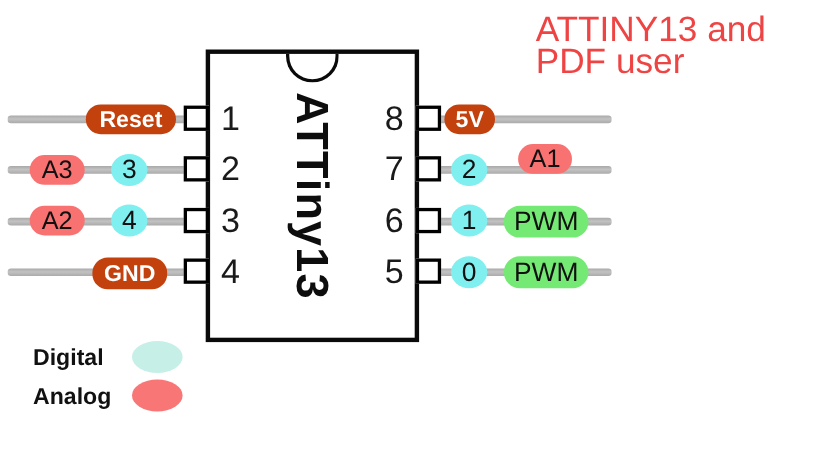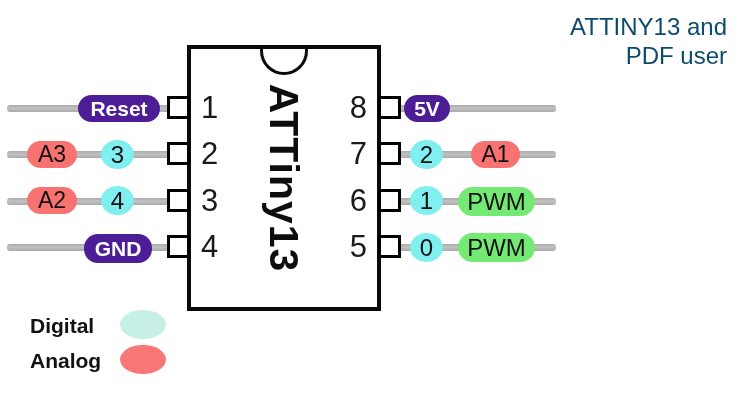--- a/index.html
+++ b/index.html
@@ -84,21 +84,21 @@
   .pill {
     position: absolute;
     display: flex;
     align-items: center;
     justify-content: center;
     z-index: 4;
     color: #111111;
     white-space: nowrap;
   }
   .pill-black {
-    background: #4c1d95;
+    background: #c2410c;
     color: #ffffff;
     font-weight: bold;
     font-size: 21px;
     border-radius: 14px;
   }
   .pill-cyan {
     background: #7fefef;
     border-radius: 50%;
     font-size: 24px;
   }
@@ -128,24 +128,24 @@
     border-radius: 50%;
   }
   .swatch-digital { background: #c6f0e7; }
   .swatch-analog { background: #f97676; }
   
   .title-block {
     position: absolute;
     top: 12px;
     right: 23px;
     width: 240px;
-    text-align: right;
-    font-size: 24px;
+    text-align: left;
+    font-size: 32px;
     line-height: 29px;
-    color: #0c4a6e;
+    color: #ef4444;
   }
 </style>
 </head>
 <body>
 
 <div id="stage">
 
   <div class="wire" style="left:7px;  top:105px; width:163px;"></div>
   <div class="wire" style="left:7px;  top:151px; width:163px;"></div>
   <div class="wire" style="left:7px;  top:198px; width:163px;"></div>
@@ -181,21 +181,21 @@
 
   <div class="pill pill-black" style="left:78px;  top:95px;  width:82px; height:27px;">Reset</div>
   <div class="pill pill-red" style="left:27px;  top:141px; width:50px; height:27px;">A3</div>
   <div class="pill pill-cyan" style="left:101px; top:140px; width:33px; height:29px;">3</div>
   <div class="pill pill-red" style="left:27px;  top:187px; width:50px; height:27px;">A2</div>
   <div class="pill pill-cyan" style="left:101px; top:186px; width:33px; height:29px;">4</div>
   <div class="pill pill-black" style="left:84px;  top:234px; width:68px; height:29px;">GND</div>
 
   <div class="pill pill-black" style="left:404px; top:95px;  width:46px; height:27px;">5V</div>
   <div class="pill pill-cyan" style="left:410px; top:140px; width:33px; height:29px;">2</div>
-  <div class="pill pill-red" style="left:471px; top:141px; width:49px; height:27px;">A1</div>
+  <div class="pill pill-red" style="left:471px; top:131px; width:49px; height:27px;">A1</div>
   <div class="pill pill-cyan" style="left:410px; top:186px; width:33px; height:29px;">1</div>
   <div class="pill pill-green" style="left:458px; top:187px; width:77px; height:29px;">PWM</div>
   <div class="pill pill-cyan" style="left:410px; top:233px; width:33px; height:29px;">0</div>
   <div class="pill pill-green" style="left:458px; top:233px; width:77px; height:29px;">PWM</div>
 
   <div class="legend-label" style="top:314px;">Digital</div>
   <div class="legend-swatch swatch-digital" style="top:310px;"></div>
   <div class="legend-label" style="top:349px;">Analog</div>
   <div class="legend-swatch swatch-analog" style="top:345px;"></div>
 

